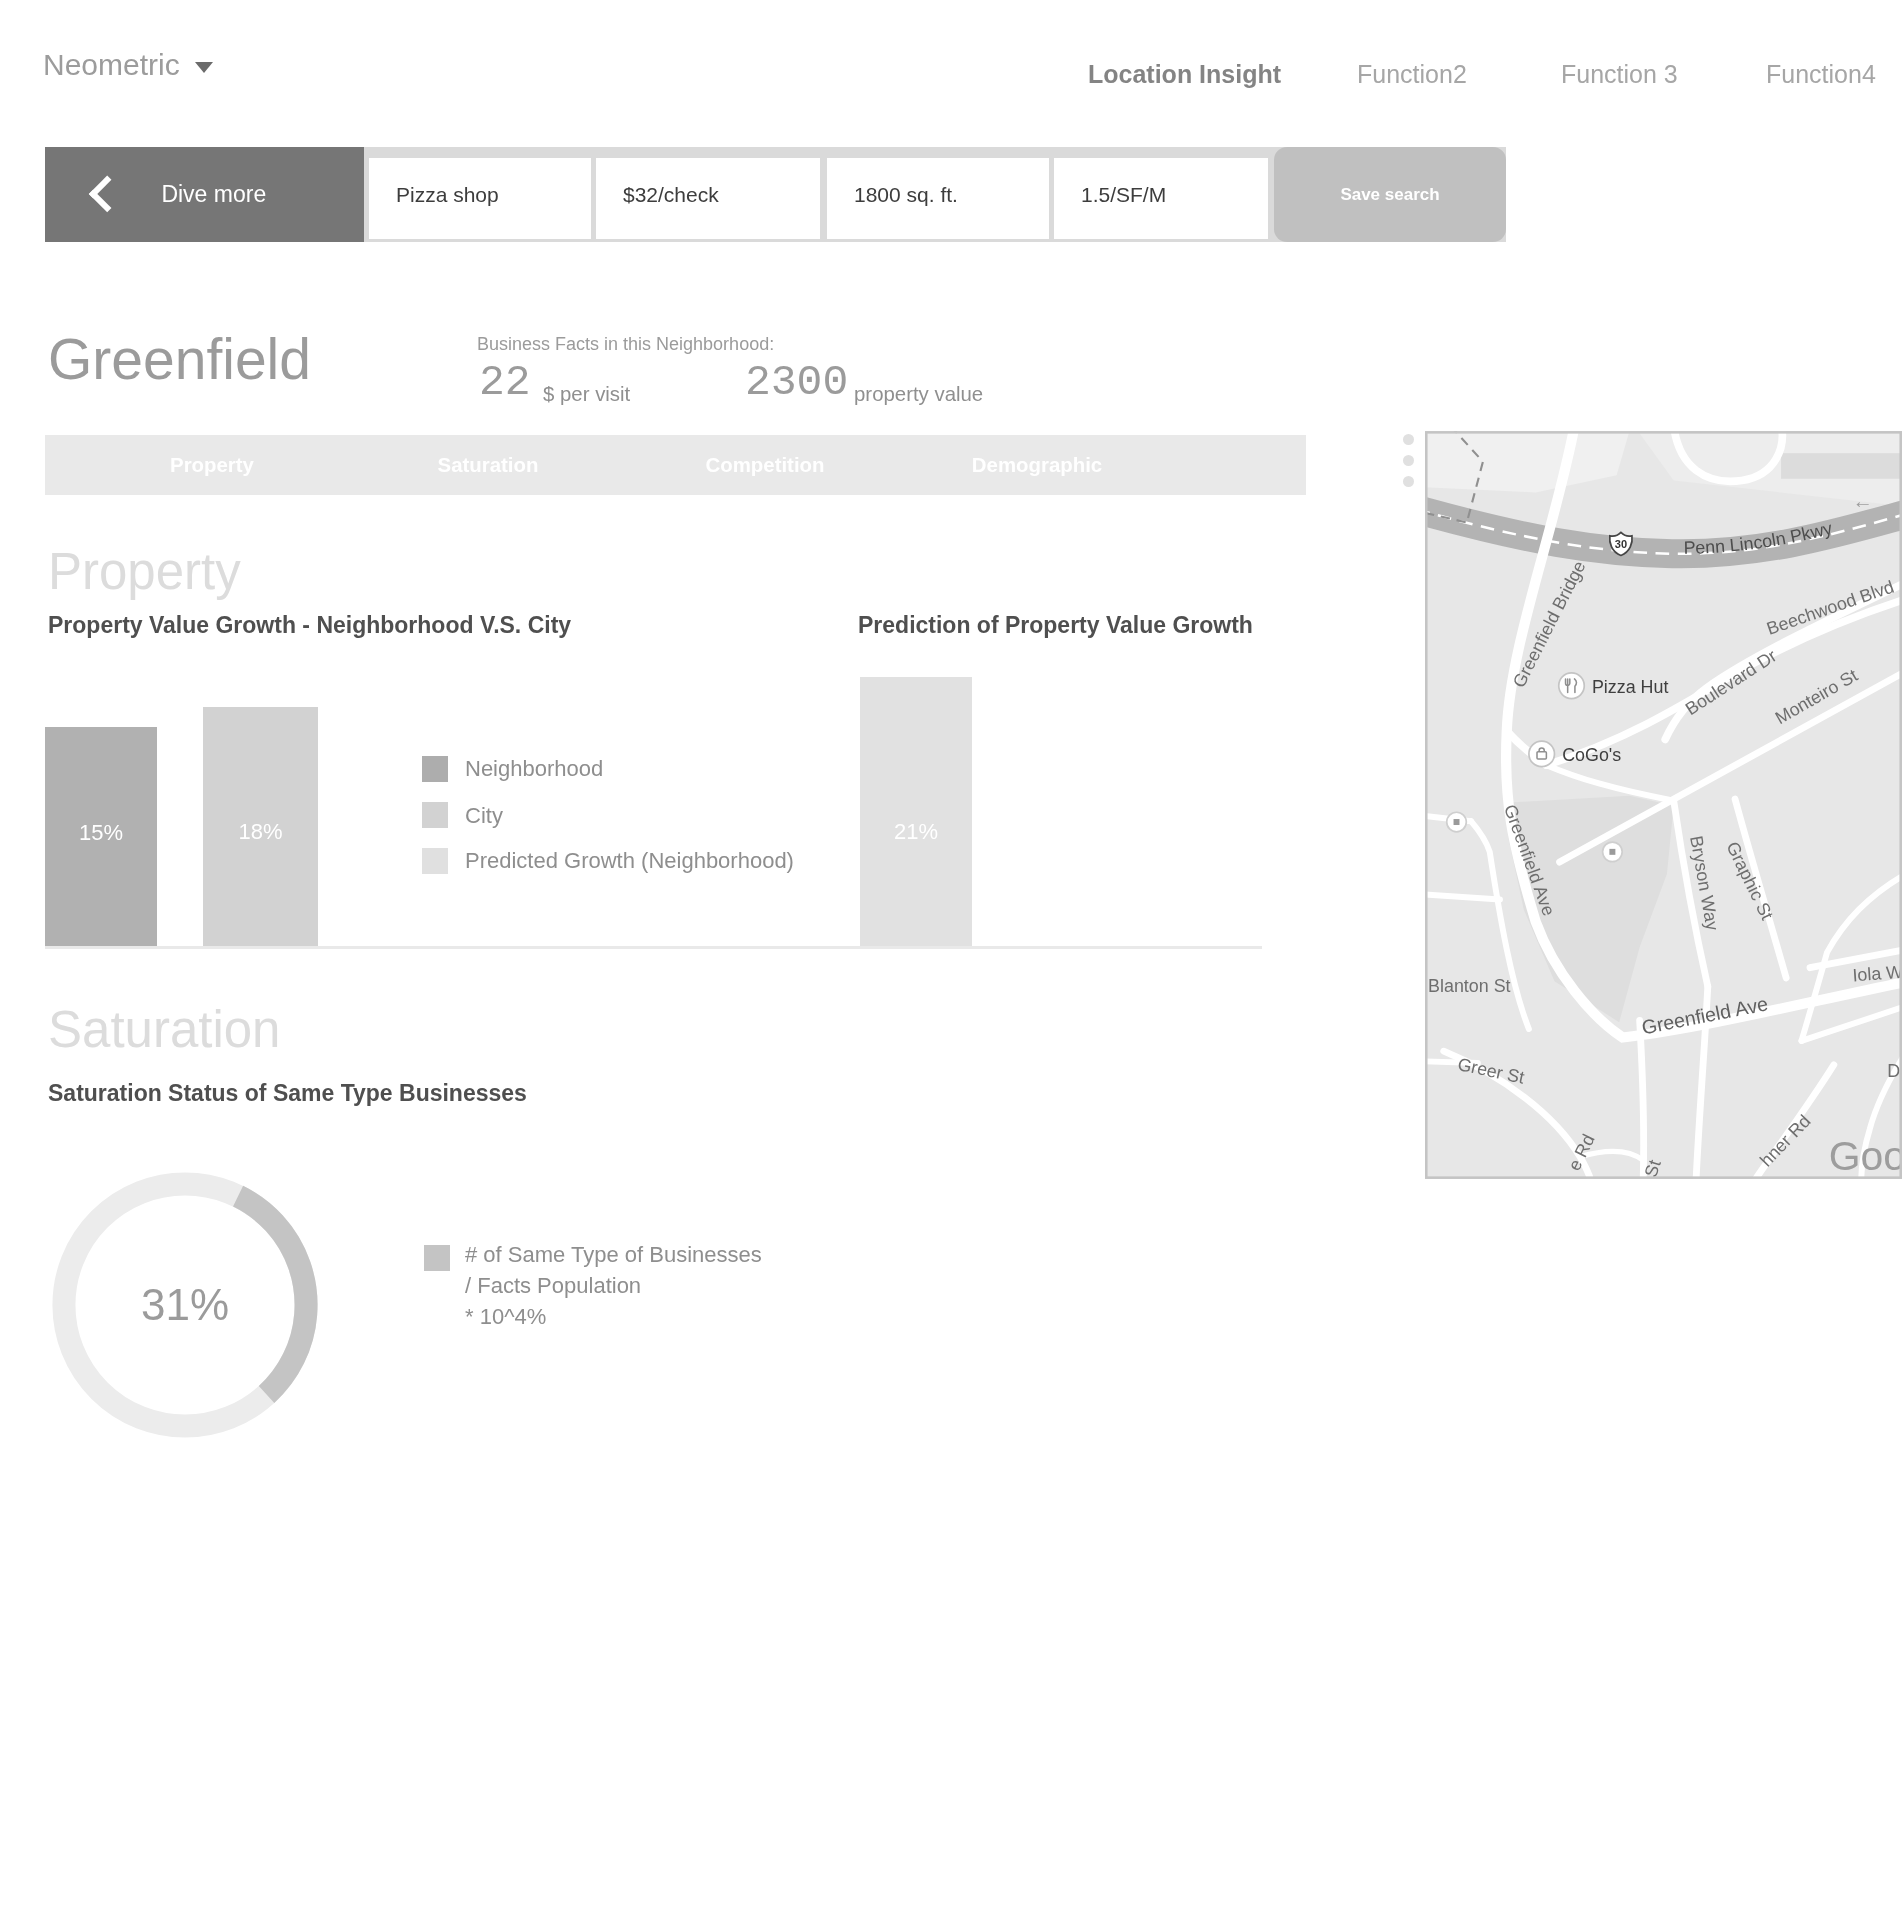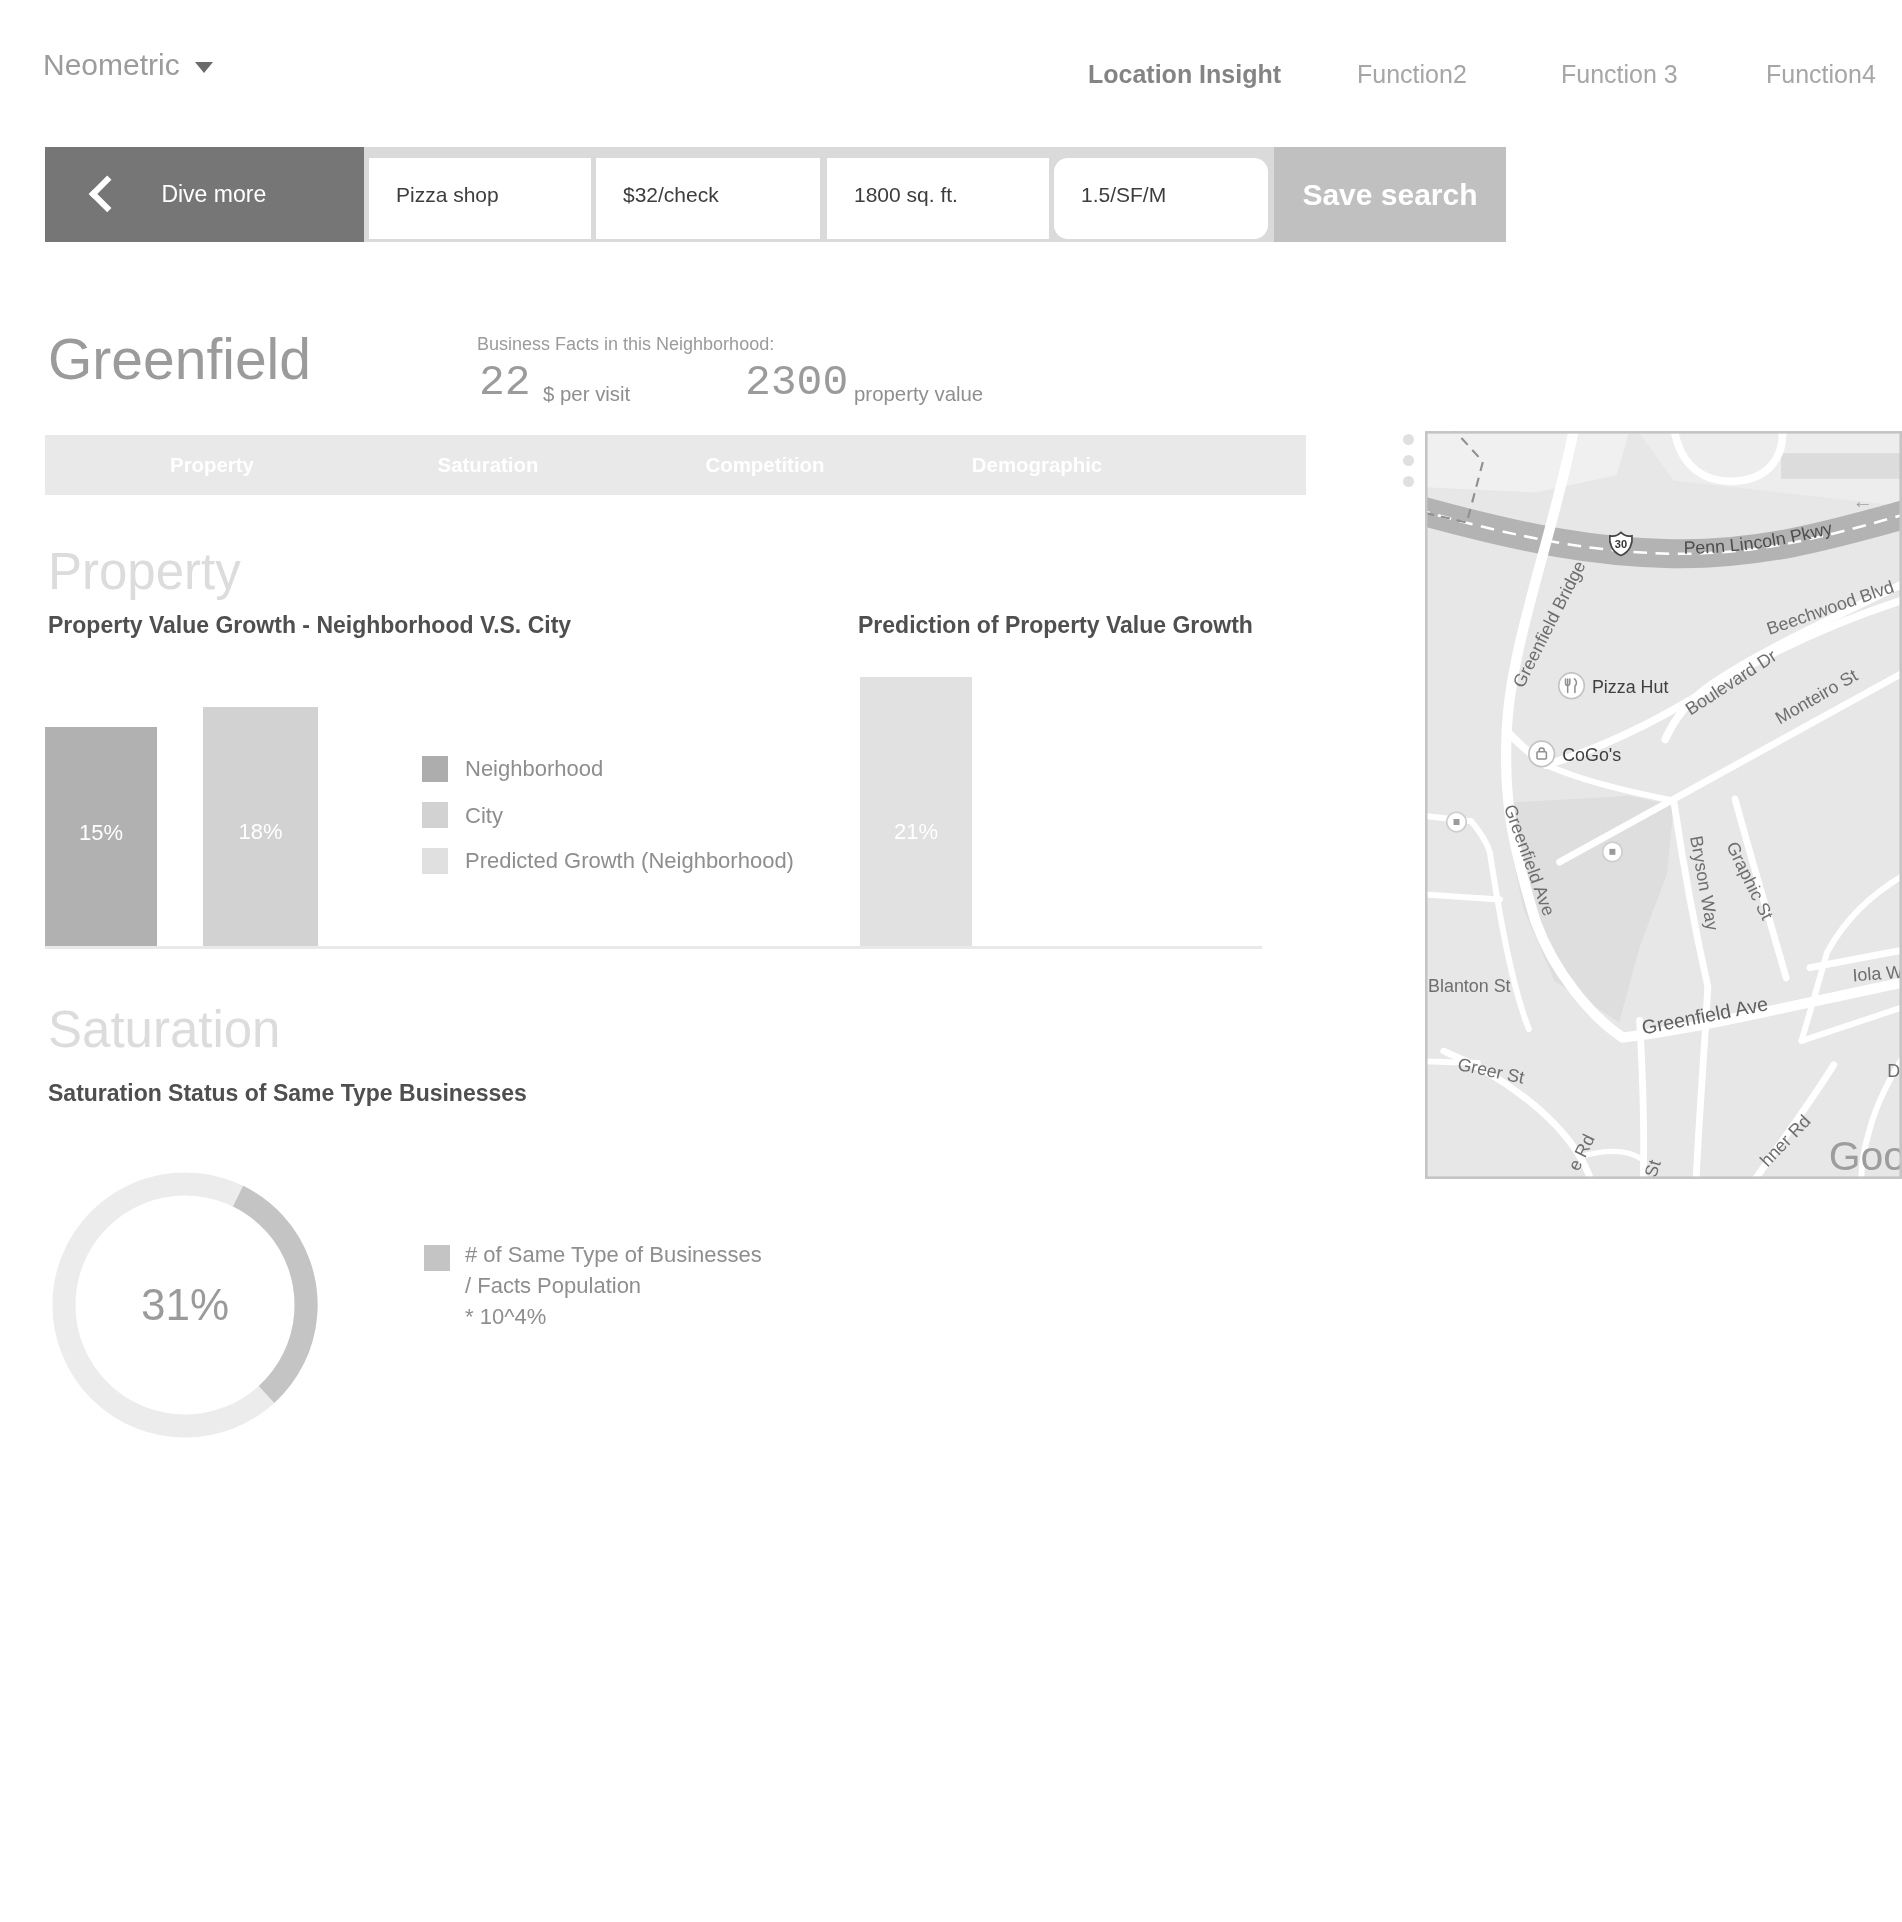--- a/index.html
+++ b/index.html
@@ -17,21 +17,21 @@
   
   .searchbar{left:45px;top:147px;width:1461px;height:95px;background:#dadada;}
   .dive{left:0;top:0;width:319px;height:95px;background:#767676;color:#fff;display:flex;
         align-items:center;cursor:pointer;}
   .dive-chevron{width:20.4px;height:20.4px;border-left:6.8px solid #fff;border-bottom:6.8px solid #fff;
         transform:rotate(45deg);margin-left:49px;}
   .dive-label{font-size:23px;margin-left:41px;text-align:right;}
   .field{position:absolute;top:11px;height:73px;background:#fff;border:0;font-family:"Liberation Sans",sans-serif;
         font-size:21px;color:#3d3d3d;padding:0 0 8px 27px;outline:none;}
   .save{left:1229px;top:0;width:232px;height:95px;background:#c0c0c0;color:#fff;font-weight:bold;
-        font-size:30px;display:flex;align-items:center;justify-content:center;cursor:pointer;}
+        font-size:17px;display:flex;align-items:center;justify-content:center;cursor:pointer;border-radius:13px;}
 
   
   .nbh-name{left:48px;top:326px;font-size:57px;color:#9b9b9b;font-weight:400;}
   .facts-heading{left:477px;top:334px;font-size:18px;color:#9b9b9b;}
   .fact-value{top:358px;font-size:43px;color:#9b9b9b;font-family:Liberation Mono, monospace;}
   .fact-label{top:383px;font-size:20.4px;color:#8f8f8f;}
 
   
   .tabbar{left:45px;top:435px;width:1261px;height:60px;background:#e9e9e9;}
   .tab{position:absolute;top:19px;transform:translateX(-50%);font-size:20.4px;font-weight:bold;
@@ -75,21 +75,21 @@
   <span class="abs nav-item" style="left:1766px;">Function4</span>
 
   <div class="abs searchbar">
     <div class="abs dive">
       <span class="dive-chevron"></span>
       <span class="dive-label">Dive more</span>
     </div>
     <input class="field" style="left: 324px; width: 195px;" value="Pizza shop">
     <input class="field" style="left: 551px; width: 197px;" value="$32/check">
     <input class="field" style="left: 782px; width: 195px;" value="1800 sq. ft.">
-    <input class="field" style="left: 1009px; width: 187px; border-radius: 14px;" value="1.5/SF/M">
+    <input class="field" style="left: 1009px; width: 187px;" value="1.5/SF/M">
     <div class="abs save">Save search</div>
   </div>
 
   <div class="abs nbh-name">Greenfield</div>
   <div class="abs facts-heading">Business Facts in this Neighborhood:</div>
   <span class="abs fact-value" style="left:479px;">22</span>
   <span class="abs fact-label" style="left:543px;">$ per visit</span>
   <span class="abs fact-value" style="left:745px;">2300</span>
   <span class="abs fact-label" style="left:854px;">property value</span>
 

